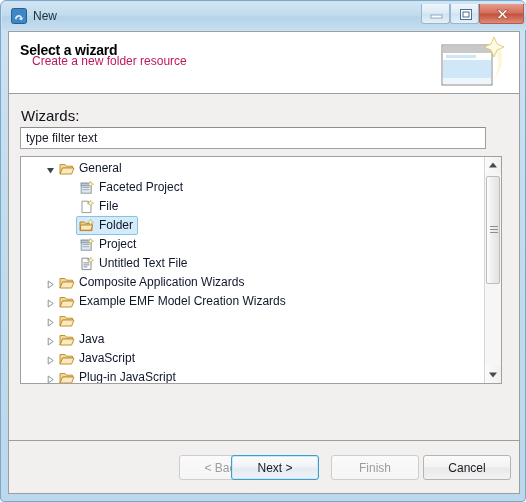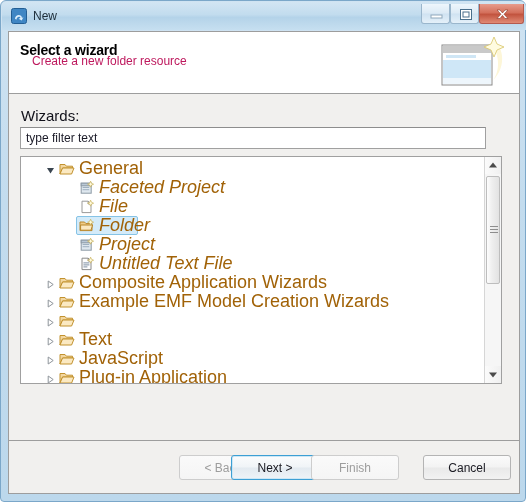--- a/index.html
+++ b/index.html
@@ -172,31 +172,31 @@
     width: 9px; height: 9px;
   }
   .row-icon {
     position: absolute;
     top: 2px;
     width: 16px; height: 16px;
   }
   .row-label {
     position: absolute;
     top: 2px;
-    font-size: 18px;
+    font-size: 12px;
     line-height: 15px;
-    color: #a16207;
+    color: #0f172a;
   }
   
   .d0 .twisty   { left: 25px; }
   .d0 .row-icon { left: 38px; }
   .d0 .row-label{ left: 58px; }
   
   .d1 .row-icon { left: 58px; }
-  .d1 .row-label{ left: 78px; font-style: italic; }
+  .d1 .row-label{ left: 78px; }
 
   .tree-row.selected .sel-box {
     position: absolute;
     left: 55px;
     top: 0px;
     height: 19px;
     box-sizing: border-box;
     background: #d4ebf9;
     border: 1px solid #86c3e6;
     border-radius: 2px;
@@ -273,21 +273,21 @@
     border-color: #cdcdcd;
     background: linear-gradient(to bottom, #fafafa 0%, #f5f5f5 100%);
   }
   .dbtn.defaultbtn {
     border: 1px solid #3c9fd4;
     box-shadow: 0 0 0 1px #cde7f5 inset;
     background: linear-gradient(to bottom, #fbfcfd 0%, #f0f4f7 48%, #e3eaf0 52%, #eef3f7 100%);
   }
   #btn-back   { left: 126px; margin-left: 44px; }
   #btn-next   { left: 222px; }
-  #btn-finish { left: 302px; }
+  #btn-finish { left: 322px; }
   #btn-cancel { left: 414px; }
 </style>
 </head>
 <body>
 
 <div id="window">
 
   <div id="titlebar">
     <span id="title-icon">
       <svg width="16" height="16" viewBox="0 0 16 16">
@@ -433,41 +433,41 @@
                 </svg></span>
             </div>
             <div class="tree-row d0">
               <span class="twisty"><svg width="9" height="9" viewBox="0 0 9 9">
                   <path d="M2.2 1 L2.2 8 L7.2 4.5 Z" fill="none" stroke="#8f959b" stroke-width="1"></path>
                 </svg></span>
               <span class="row-icon"><svg width="16" height="16" viewBox="0 0 16 16">
                   <path d="M1 3.5 L6 3.5 L7.4 5.2 L13.5 5.2 L13.5 7 L3.6 7 L1 13 Z" fill="#f3d7a0" stroke="#c2922f"></path>
                   <path d="M3.6 7 L15 7 L12.6 13 L1 13 Z" fill="#fbe9c2" stroke="#c2922f"></path>
                 </svg></span>
-              <span class="row-label">Text</span>
+              <span class="row-label">Java</span>
             </div>
             <div class="tree-row d0">
               <span class="twisty"><svg width="9" height="9" viewBox="0 0 9 9">
                   <path d="M2.2 1 L2.2 8 L7.2 4.5 Z" fill="none" stroke="#8f959b" stroke-width="1"></path>
                 </svg></span>
               <span class="row-icon"><svg width="16" height="16" viewBox="0 0 16 16">
                   <path d="M1 3.5 L6 3.5 L7.4 5.2 L13.5 5.2 L13.5 7 L3.6 7 L1 13 Z" fill="#f3d7a0" stroke="#c2922f"></path>
                   <path d="M3.6 7 L15 7 L12.6 13 L1 13 Z" fill="#fbe9c2" stroke="#c2922f"></path>
                 </svg></span>
               <span class="row-label">JavaScript</span>
             </div>
             <div class="tree-row d0">
               <span class="twisty"><svg width="9" height="9" viewBox="0 0 9 9">
                   <path d="M2.2 1 L2.2 8 L7.2 4.5 Z" fill="none" stroke="#8f959b" stroke-width="1"></path>
                 </svg></span>
               <span class="row-icon"><svg width="16" height="16" viewBox="0 0 16 16">
                   <path d="M1 3.5 L6 3.5 L7.4 5.2 L13.5 5.2 L13.5 7 L3.6 7 L1 13 Z" fill="#f3d7a0" stroke="#c2922f"></path>
                   <path d="M3.6 7 L15 7 L12.6 13 L1 13 Z" fill="#fbe9c2" stroke="#c2922f"></path>
                 </svg></span>
-              <span class="row-label">Plug-in Application</span>
+              <span class="row-label">Plug-in JavaScript</span>
             </div>
           </div>
 
         <div id="vscroll">
           <div class="sb-arrow" id="sb-up">
             <svg width="16" height="17" viewBox="0 0 16 17">
               <path d="M8 5.5 L12 10.5 L4 10.5 Z" fill="#4a4a4a"></path>
             </svg>
           </div>
           <div id="sb-thumb">

